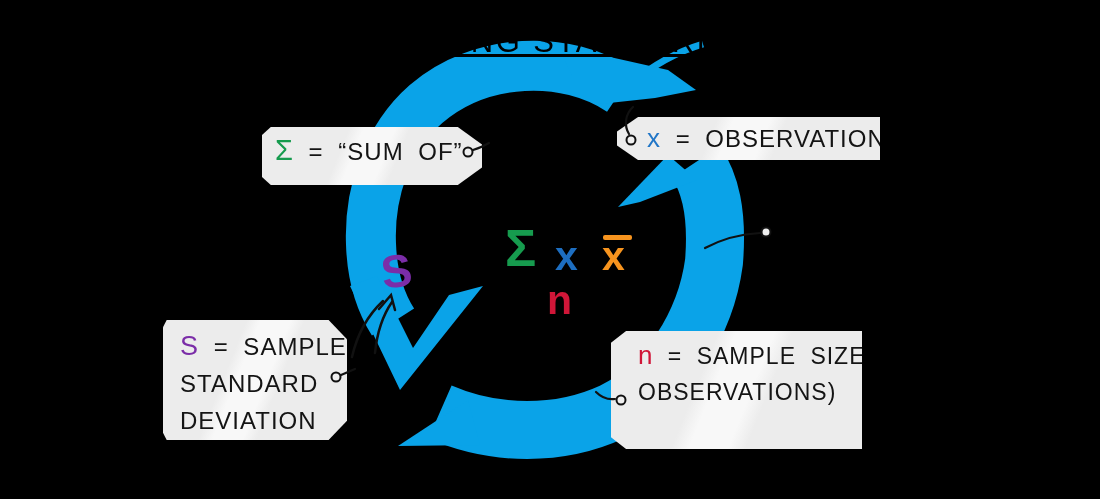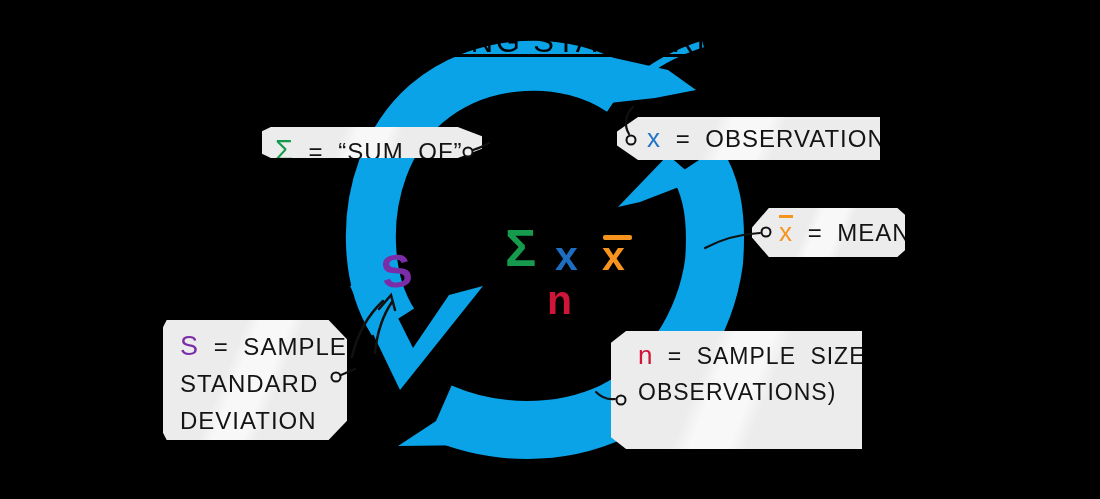--- a/index.html
+++ b/index.html
@@ -32,21 +32,21 @@
     letter-spacing:1px; word-spacing:7px; white-space:nowrap;
   }
   .tag .sym{font-weight:normal;}
   .sym-green{color:#169b4e;font-size:29px;}
   .sym-blue{color:#2176c7;font-size:26px;}
   .sym-orange{color:#f7941e;font-size:26px;display:inline-block;border-top:3.5px solid #f7941e;padding-top:1px;line-height:1;}
   .sym-purple{color:#7b2da8;font-size:27px;}
   .sym-red{color:#d01638;font-size:26px;}
 
   .tag-sum-of{
-    left:262px; top:127px; width:220px; height:31px; line-height:46px;
+    left:262px; top:127px; width:220px; height:58px; line-height:46px;
     padding-left:13px; font-size:24px; box-sizing:border-box;
     clip-path:polygon(0 14%,4% 0,89% 0,100% 30%,100% 70%,89% 100%,4% 100%,0 86%);
   }
   .tag-observation{
     left:617px; top:117px; width:263px; height:43px; line-height:43px;
     padding-left:30px; font-size:24px; box-sizing:border-box;
     clip-path:polygon(8% 0,100% 0,100% 100%,8% 100%,0 66%,0 34%);
   }
   .tag-mean{
     left:752px; top:208px; width:153px; height:49px; line-height:49px;
@@ -93,24 +93,20 @@
   <div class="tag tag-sum-of">
     <span class="sym sym-green">Σ</span>
     <span>= “SUM OF”</span>
   </div>
 
   <div class="tag tag-observation">
     <span class="sym sym-blue">x</span>
     <span>= OBSERVATION</span>
   </div>
 
-  <div class="tag tag-mean">
-    <span class="sym sym-orange">x</span>
-    <span>= MEAN</span>
-  </div>
 
   <div class="tag tag-sample-sd">
     <div><span class="sym sym-purple">S</span>
       <span>= SAMPLE</span></div>
     <div>STANDARD</div>
     <div>DEVIATION</div>
   </div>
 
   <div class="tag tag-sample-size">
     <div><span class="sym sym-red">n</span>

